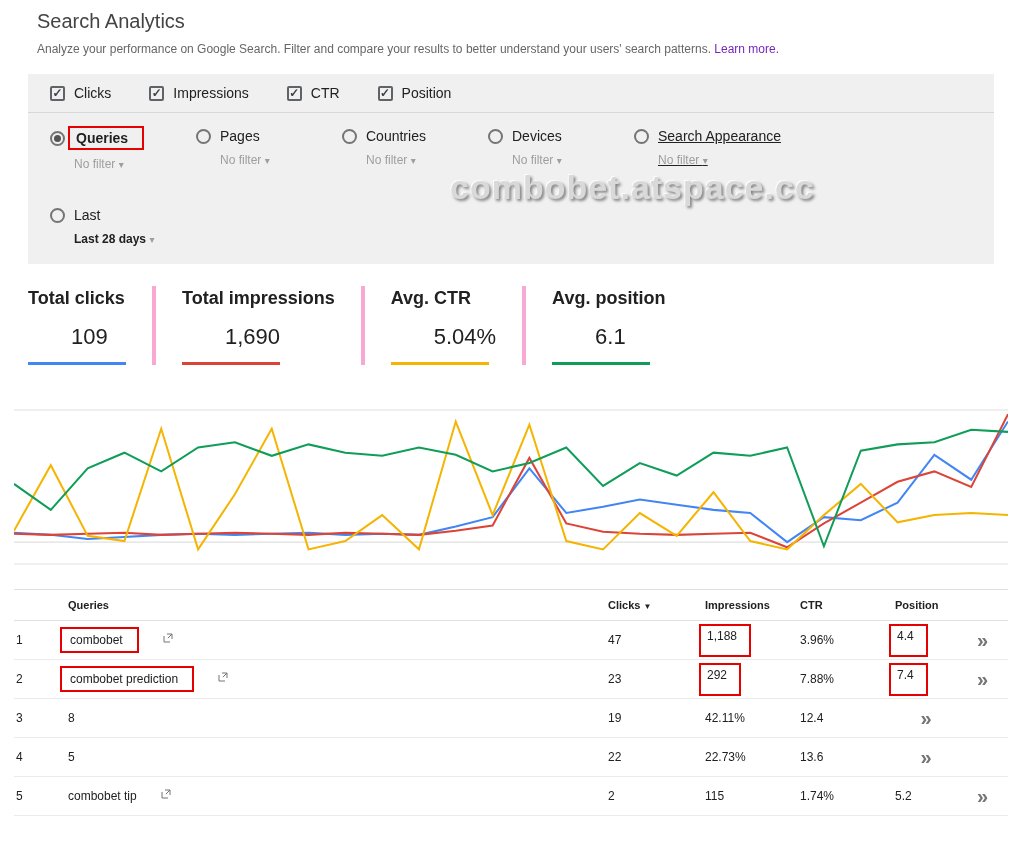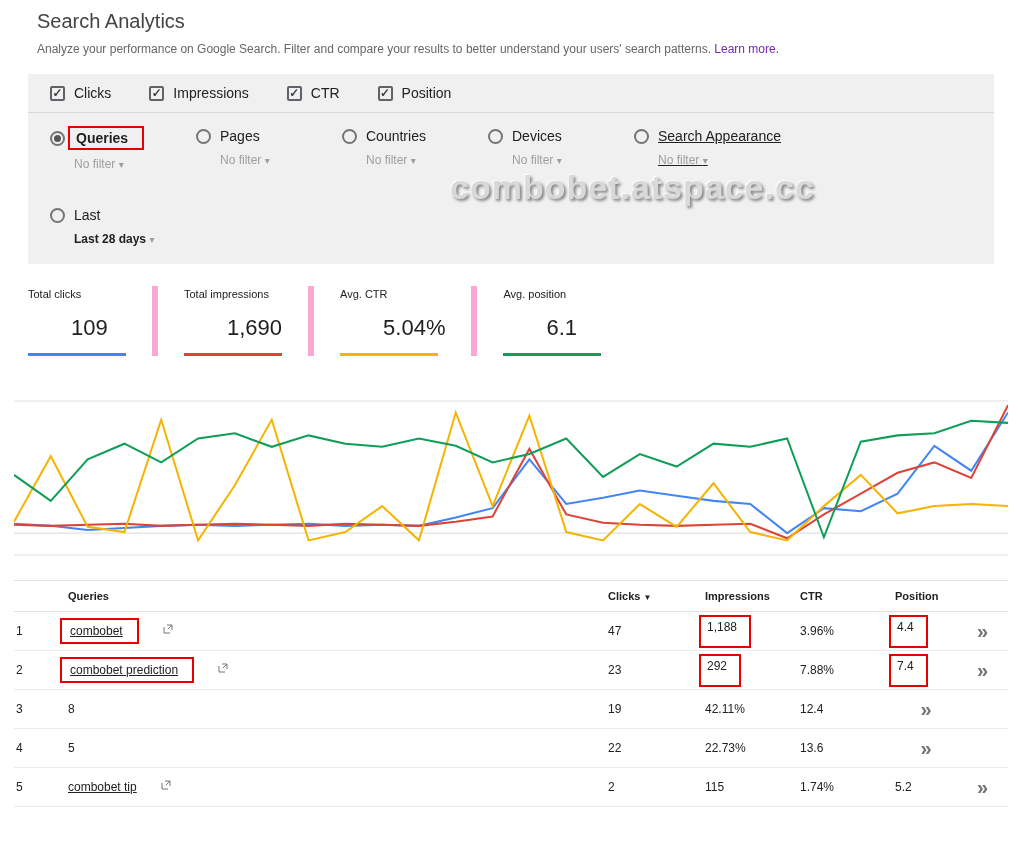--- a/index.html
+++ b/index.html
@@ -40,23 +40,23 @@
   .break { flex-basis: 100%; height: 0; }
   .watermark {
     position: absolute; left: 422px; top: 94px;
     font-size: 34px; font-weight: bold; letter-spacing: 1px;
     color: #d9d9d9;
     text-shadow: 2px 2px 3px rgba(0,0,0,0.45), -1px -1px 0 rgba(255,255,255,0.85);
     pointer-events: none;
   }
   
   .summary { display: flex; margin: 22px 28px 0; }
-  .card { padding: 2px 26px 0; border-left: 6px solid #f9a8d4; }
+  .card { padding: 2px 26px 0; border-left: 4px solid #f9a8d4; }
   .card:first-child { padding-left: 0; border-left: none; }
-  .card-label { font-size: 11px; font-weight: normal; color: #212121; }
+  .card-label { font-size: 18px; font-weight: bold; color: #212121; }
   .card-value { font-size: 22px; margin-top: 15px; margin-left: 43px; }
   .card-bar { height: 3px; width: 98px; margin-top: 12px; }
   
   .chart { margin: 44px 14px 0; height: 156px; }
   .chart svg { width: 100%; height: 156px; display: block; }
   .grid { stroke: #e0e0e0; stroke-width: 1; }
   
   .table { margin: 24px 14px 0; font-size: 12px; }
   .trow {
     display: grid;
@@ -64,21 +64,21 @@
     align-items: center;
     min-height: 39px;
     border-bottom: 1px solid #ebebeb;
   }
   .trow.thead {
     min-height: 32px; font-size: 11px; font-weight: bold;
     border-top: 1px solid #e0e0e0; border-bottom: 1px solid #e0e0e0;
   }
   .cell { padding-right: 8px; }
   .cell.rank { padding-left: 2px; }
-  .qcell { display: flex; align-items: center; gap: 24px; text-decoration: underline; }
+  .qcell { display: flex; align-items: center; gap: 24px; }
   .qtext { cursor: pointer; }
   .qtext.annot { padding: 4px 14px 4px 8px; margin-left: -8px; }
   .val.annot { display: inline-block; padding: 3px 12px 12px 6px; margin: -3px 0 -3px -6px; }
   .ext-icon { display: inline-flex; margin-top: -4px; cursor: pointer; }
   .sort { font-size: 8px; margin-left: 3px; }
   .expand {
     color: #757575; font-size: 20px; font-weight: bold;
     text-align: center; cursor: pointer; line-height: 1;
   }
 </style>

